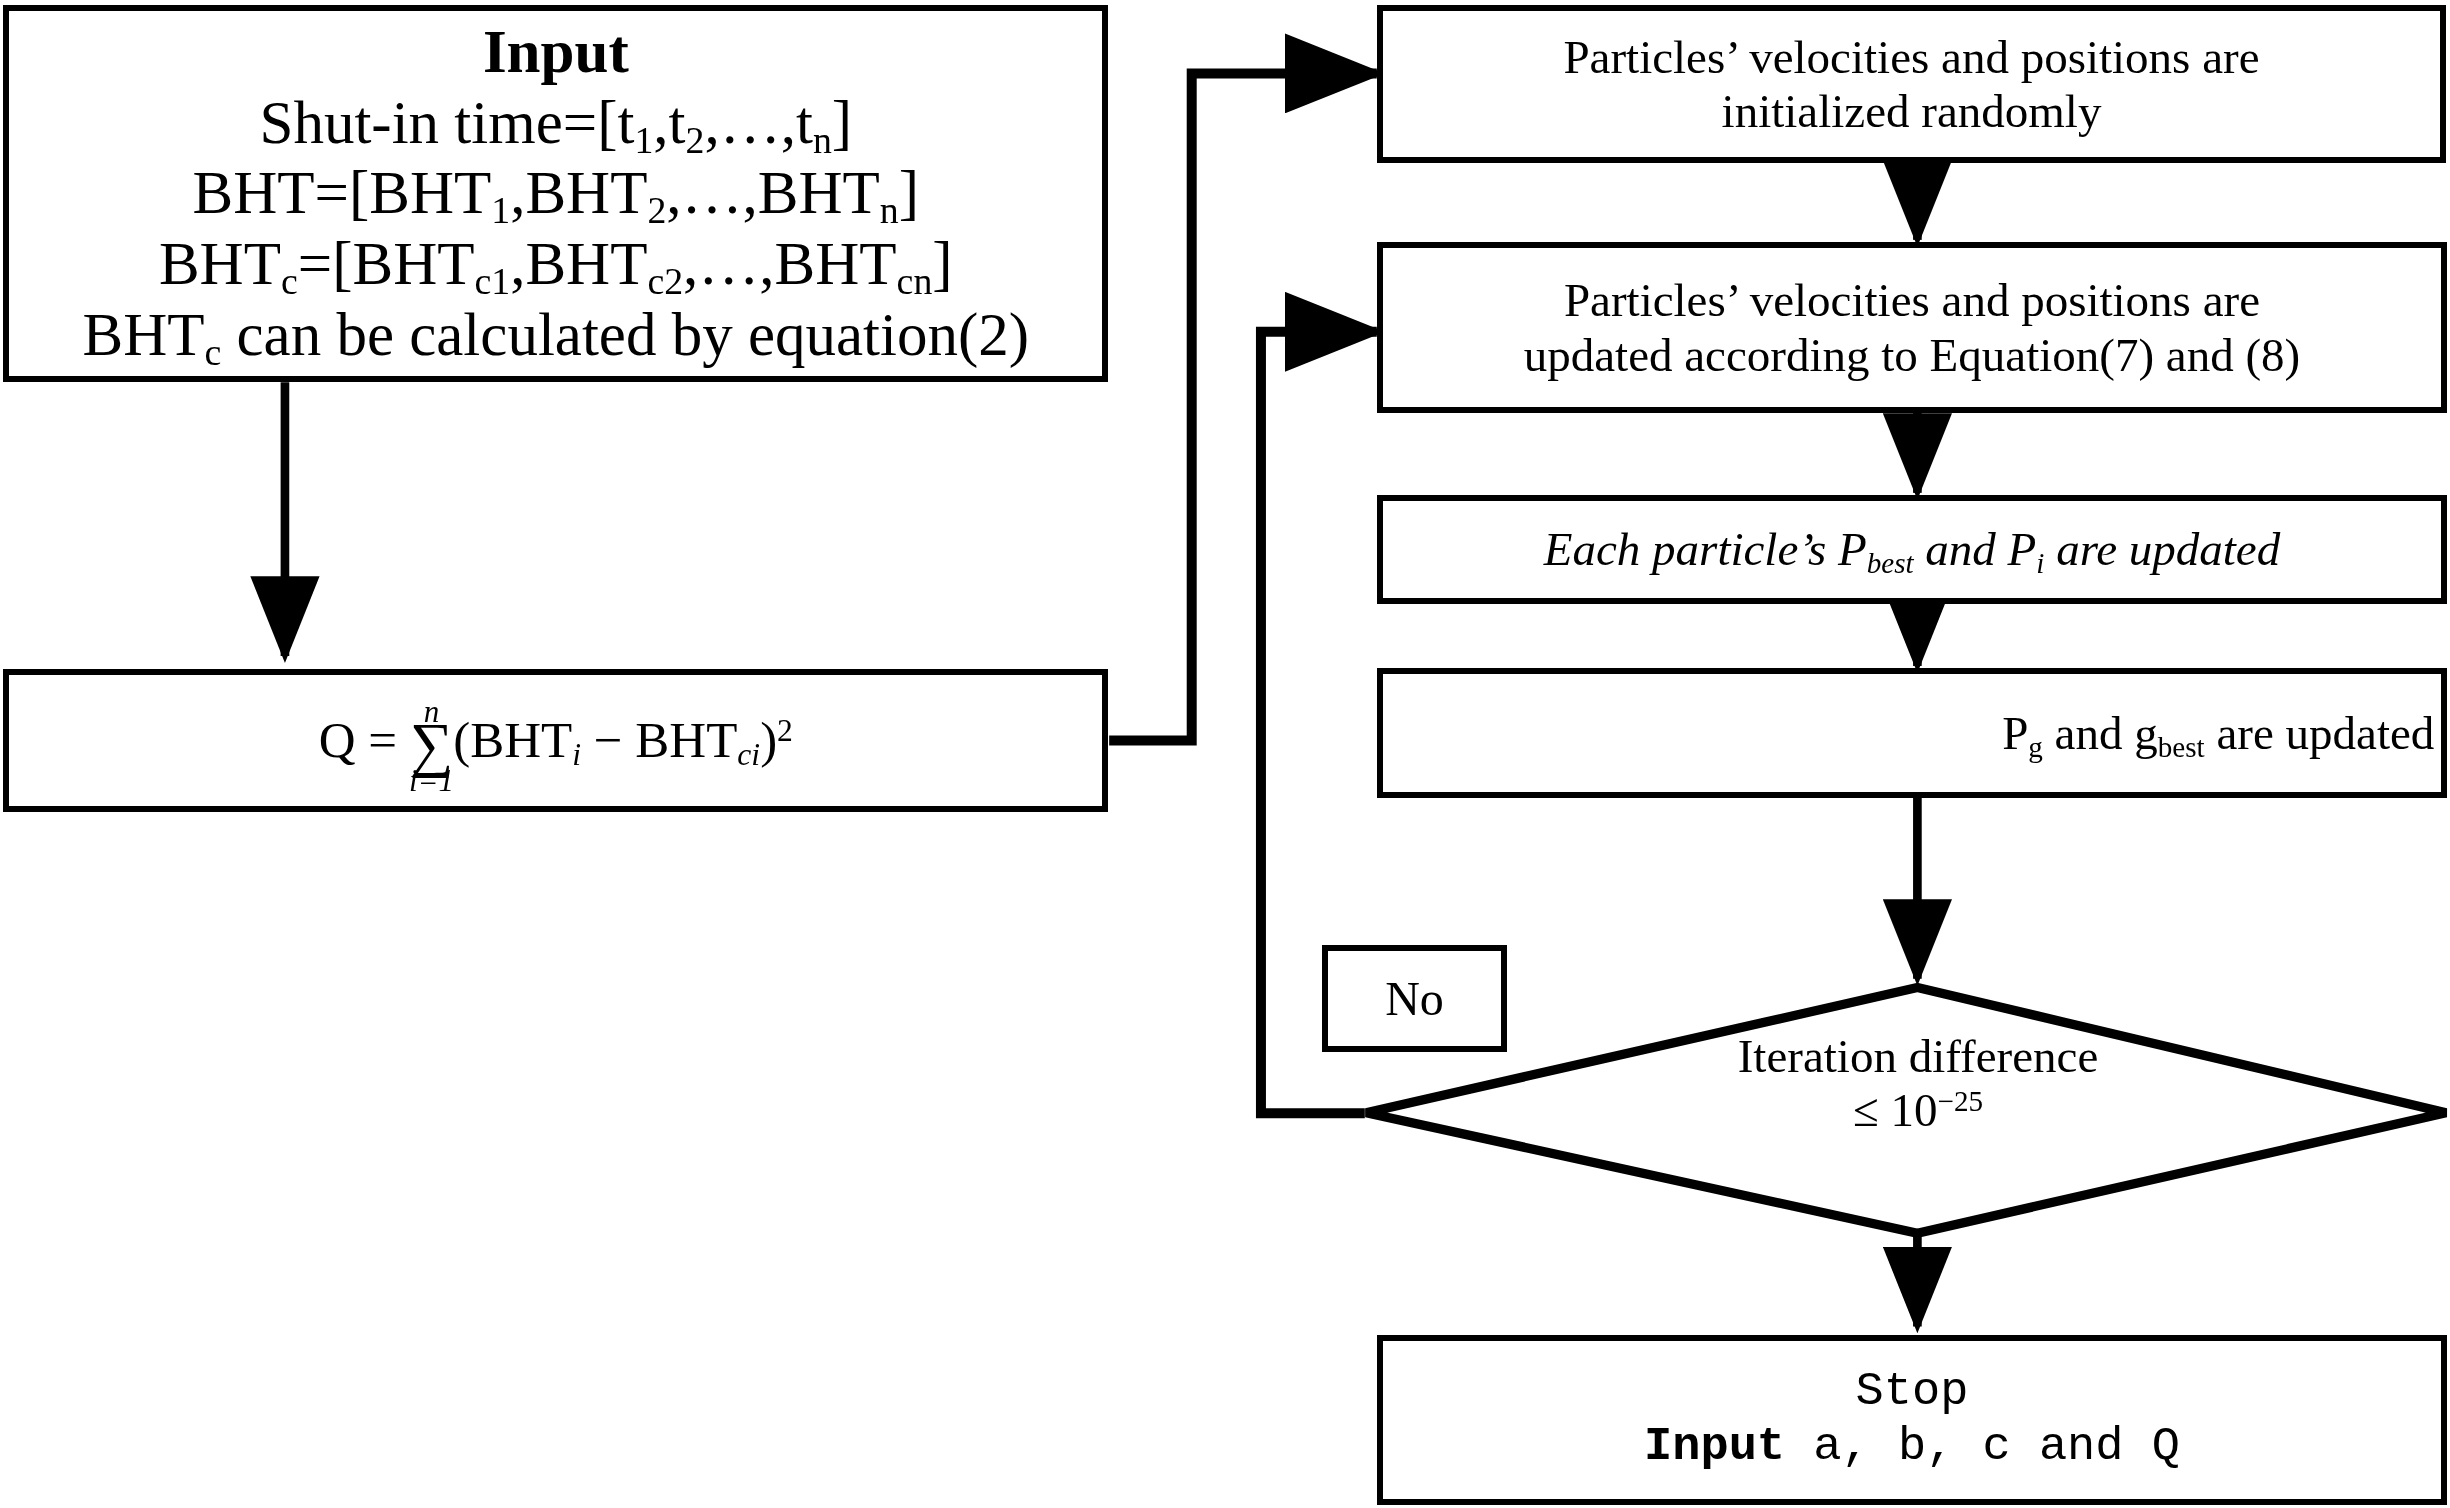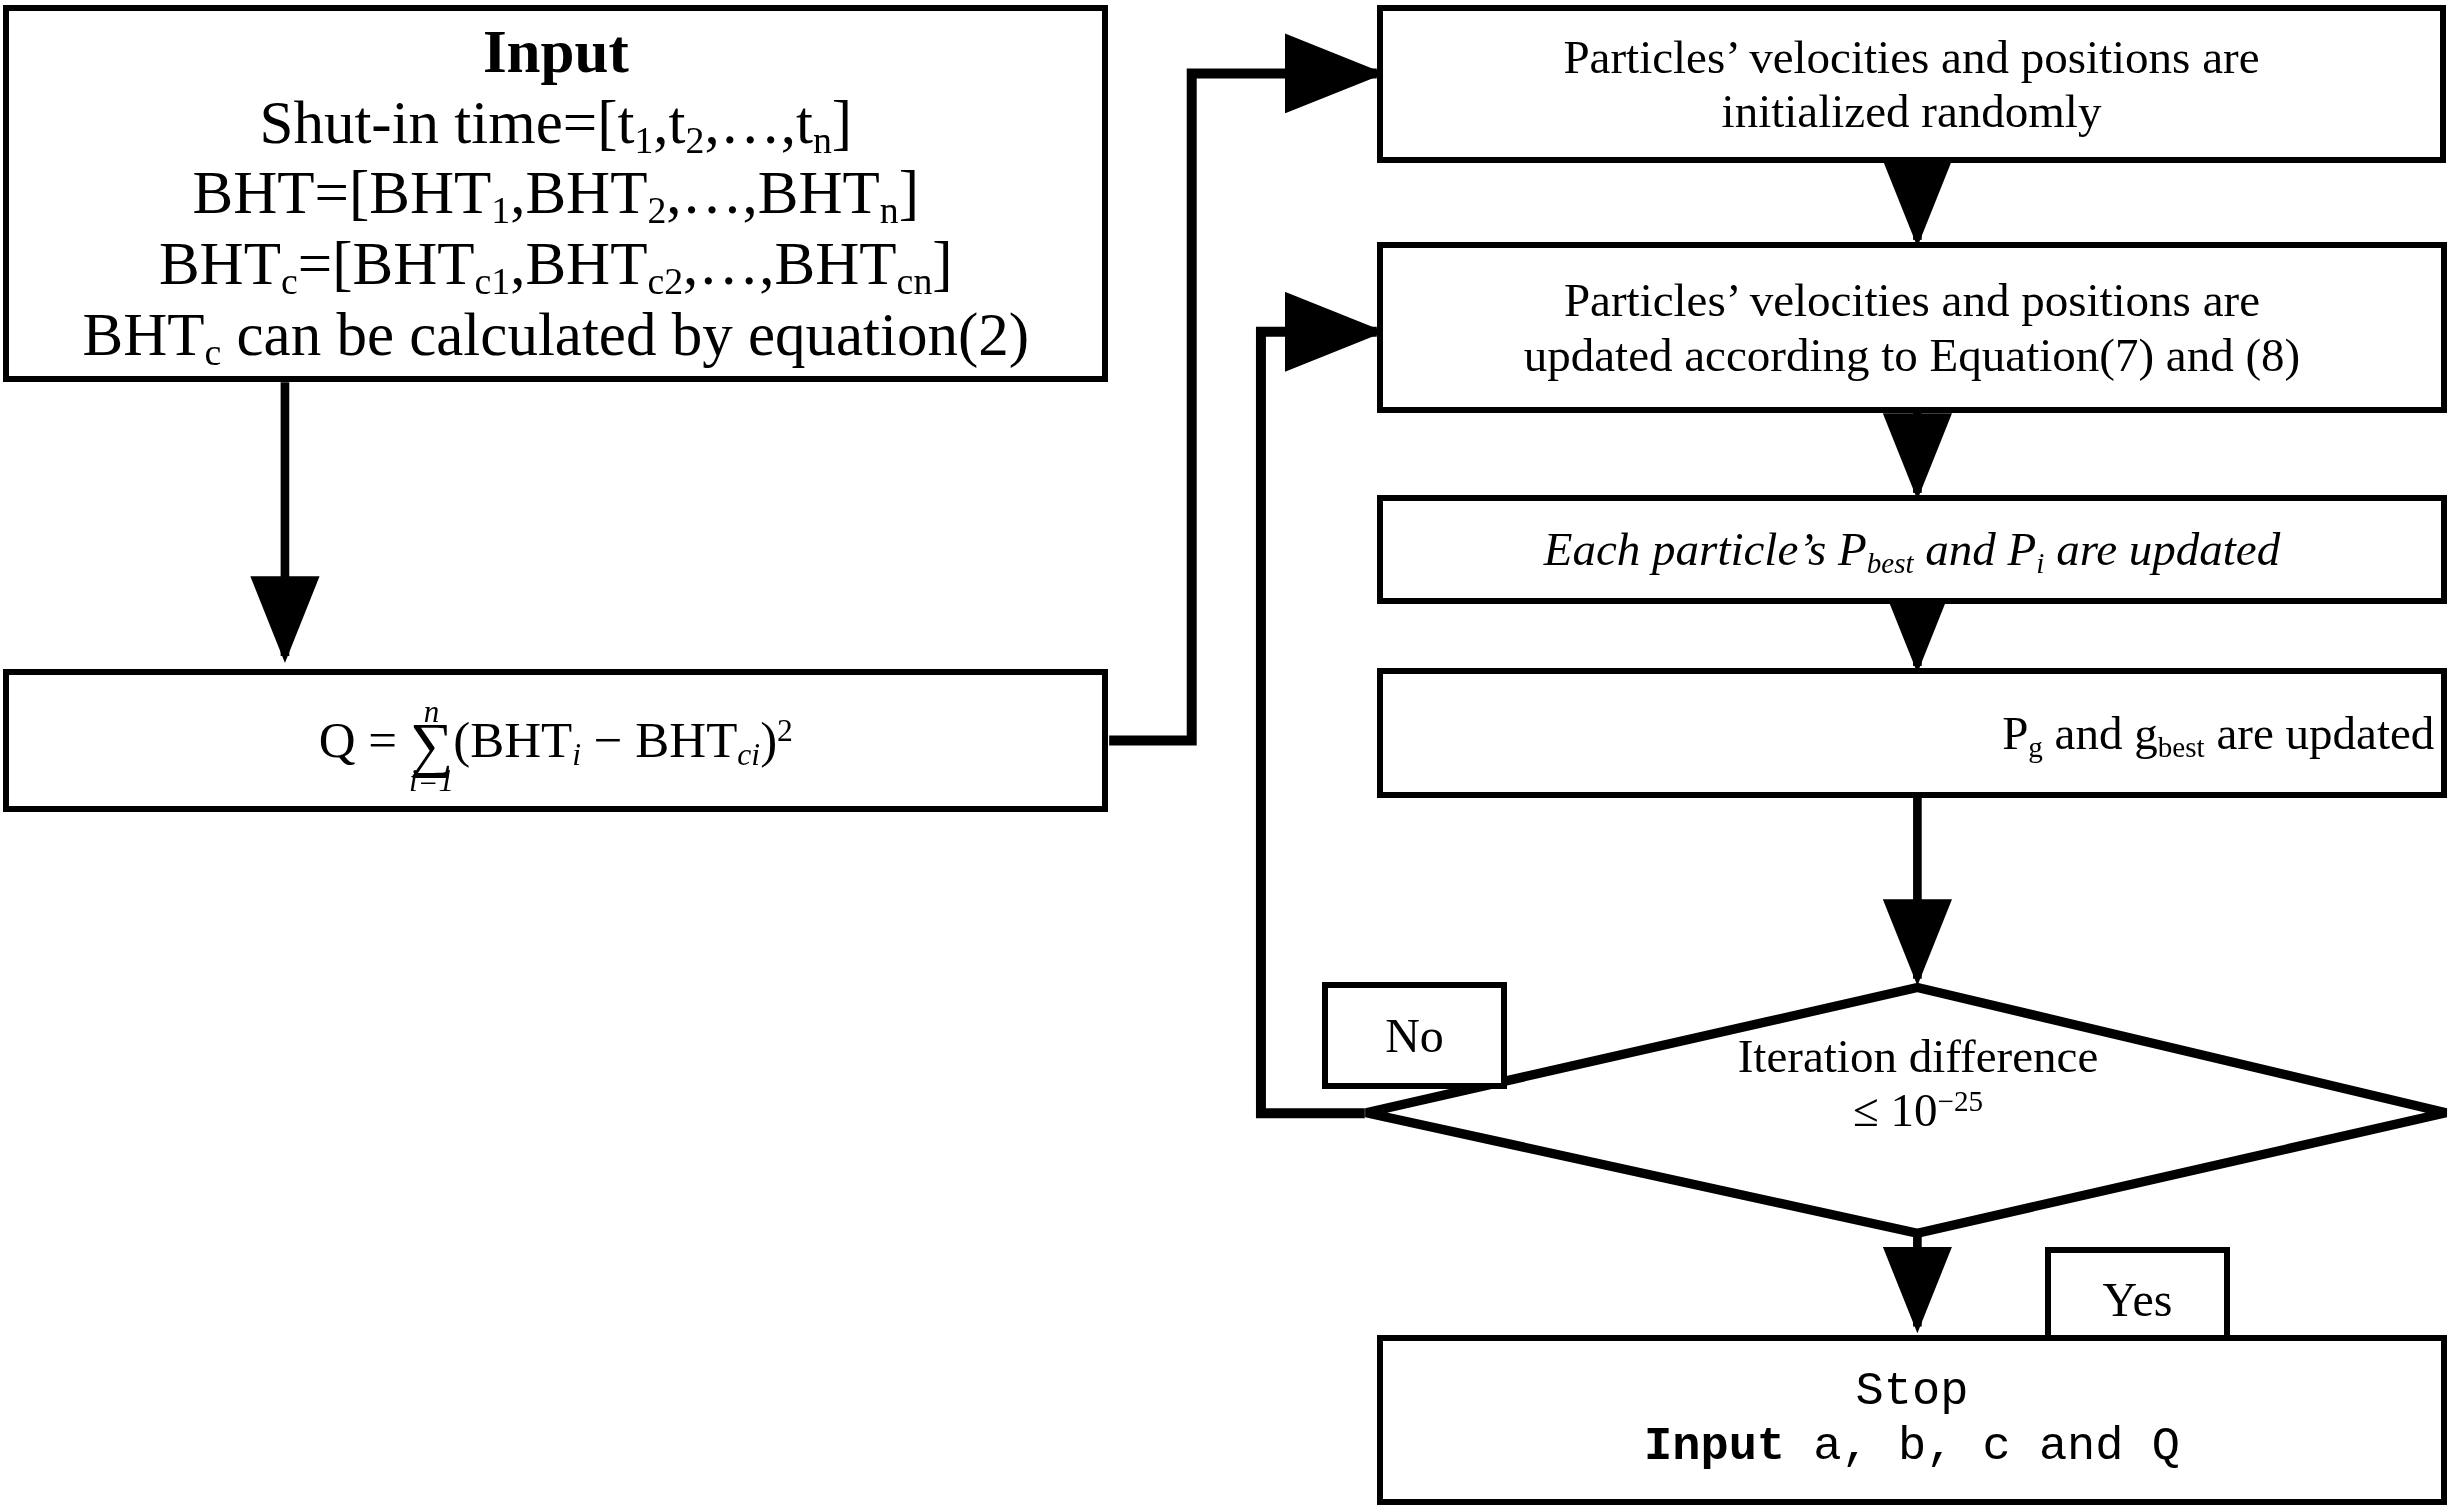--- a/index.html
+++ b/index.html
@@ -36,21 +36,20 @@
     position:absolute;
     display:flex;justify-content:center;
     text-align:center;color:#000;
     pointer-events:none;
   }
   .tag{
     position:absolute;box-sizing:border-box;
     border:6px solid #000;background:#fff;
     display:flex;align-items:center;justify-content:center;
     color:#000;
-    margin-top:37px;
   }
 </style>
 </head>
 <body>
 
 <div id="stage">
 
   <svg class="layer" viewBox="0 0 3680 2266">
     <defs>
       <marker id="ah" markerWidth="10" markerHeight="8" refX="9.2" refY="4" orient="auto" markerUnits="strokeWidth">
@@ -123,23 +122,20 @@
     <span class="txt">
       <span>Iteration difference</span><br>
       <span>≤ 10</span><sup>−25</sup>
     </span>
   </div>
 
   <div class="tag" style="left:1322px;top:945px;width:185px;height:107px;font-size:48px;">
     <span>No</span>
   </div>
 
-  <div class="tag" style="left:2045px;top:1210px;width:185px;height:105px;font-size:48px;">
-    <span>Yes</span>
-  </div>
 
   <div class="node" style="left:1377px;top:1335px;width:1070px;height:170px;font-size:47px;font-family:Liberation Mono, monospace;">
     <span class="txt">
       <span>Stop</span><br>
       <span class="b">Input</span><span> a, b, c and Q</span>
     </span>
   </div>
 
 </div>
 

